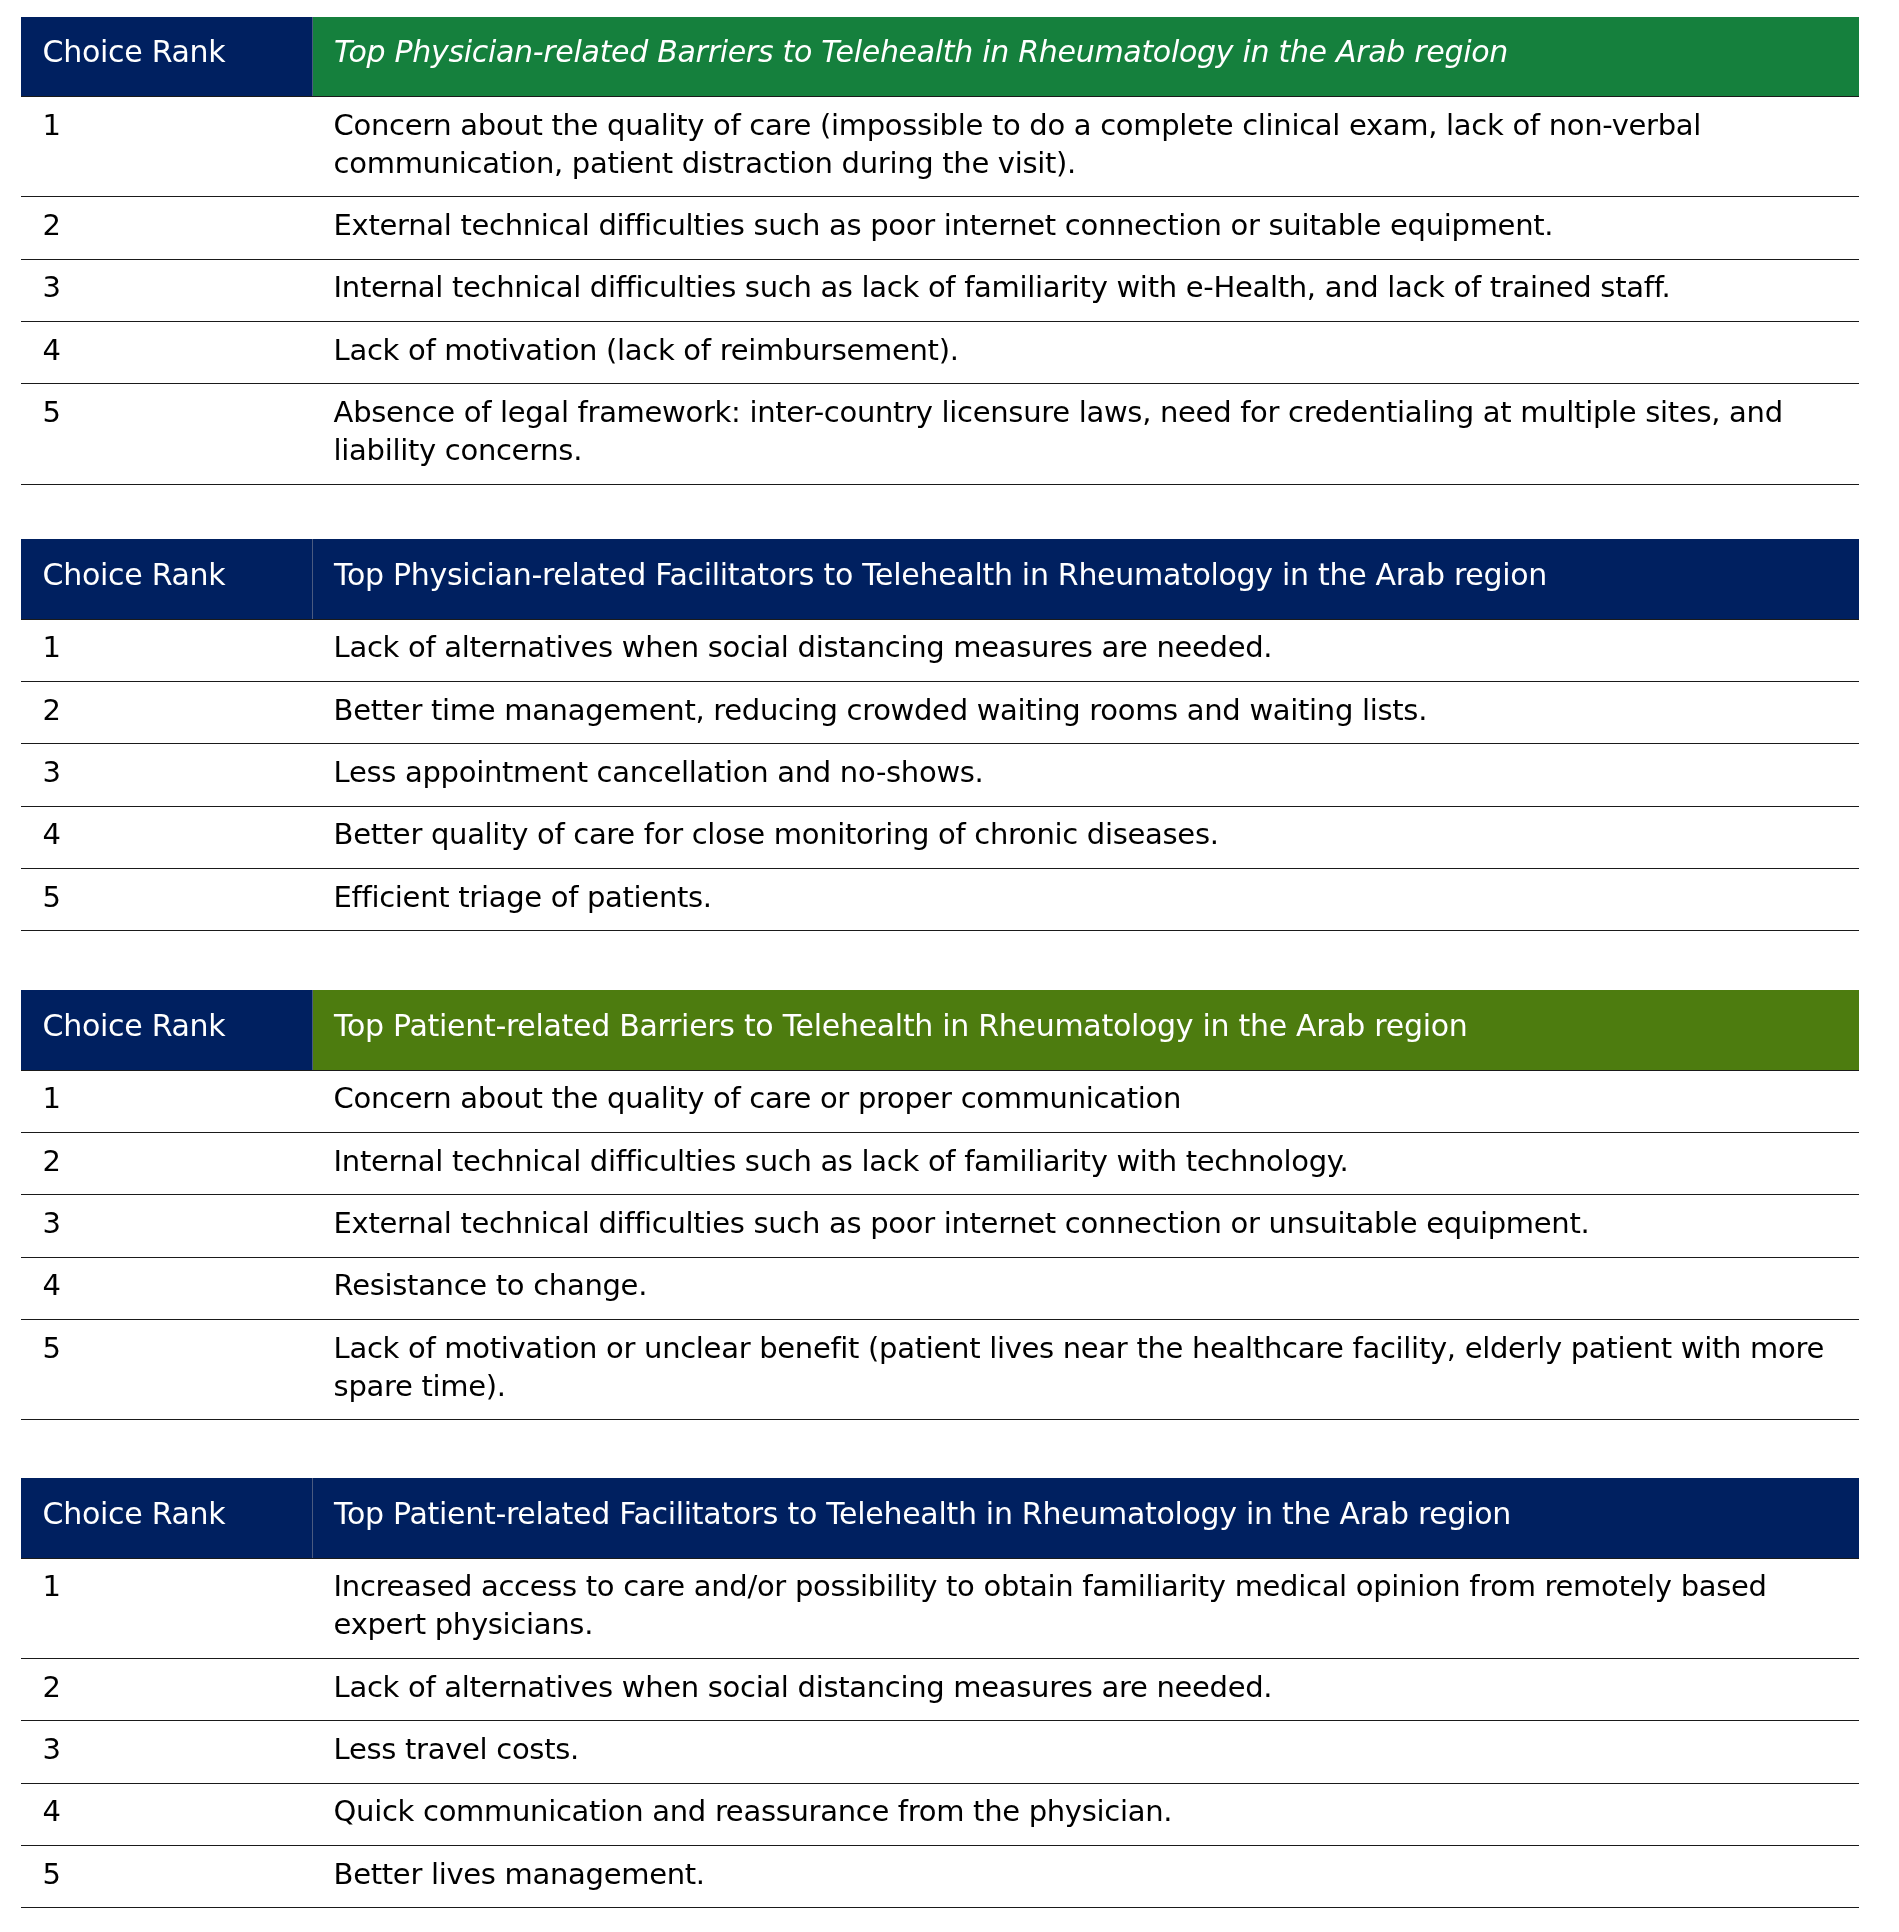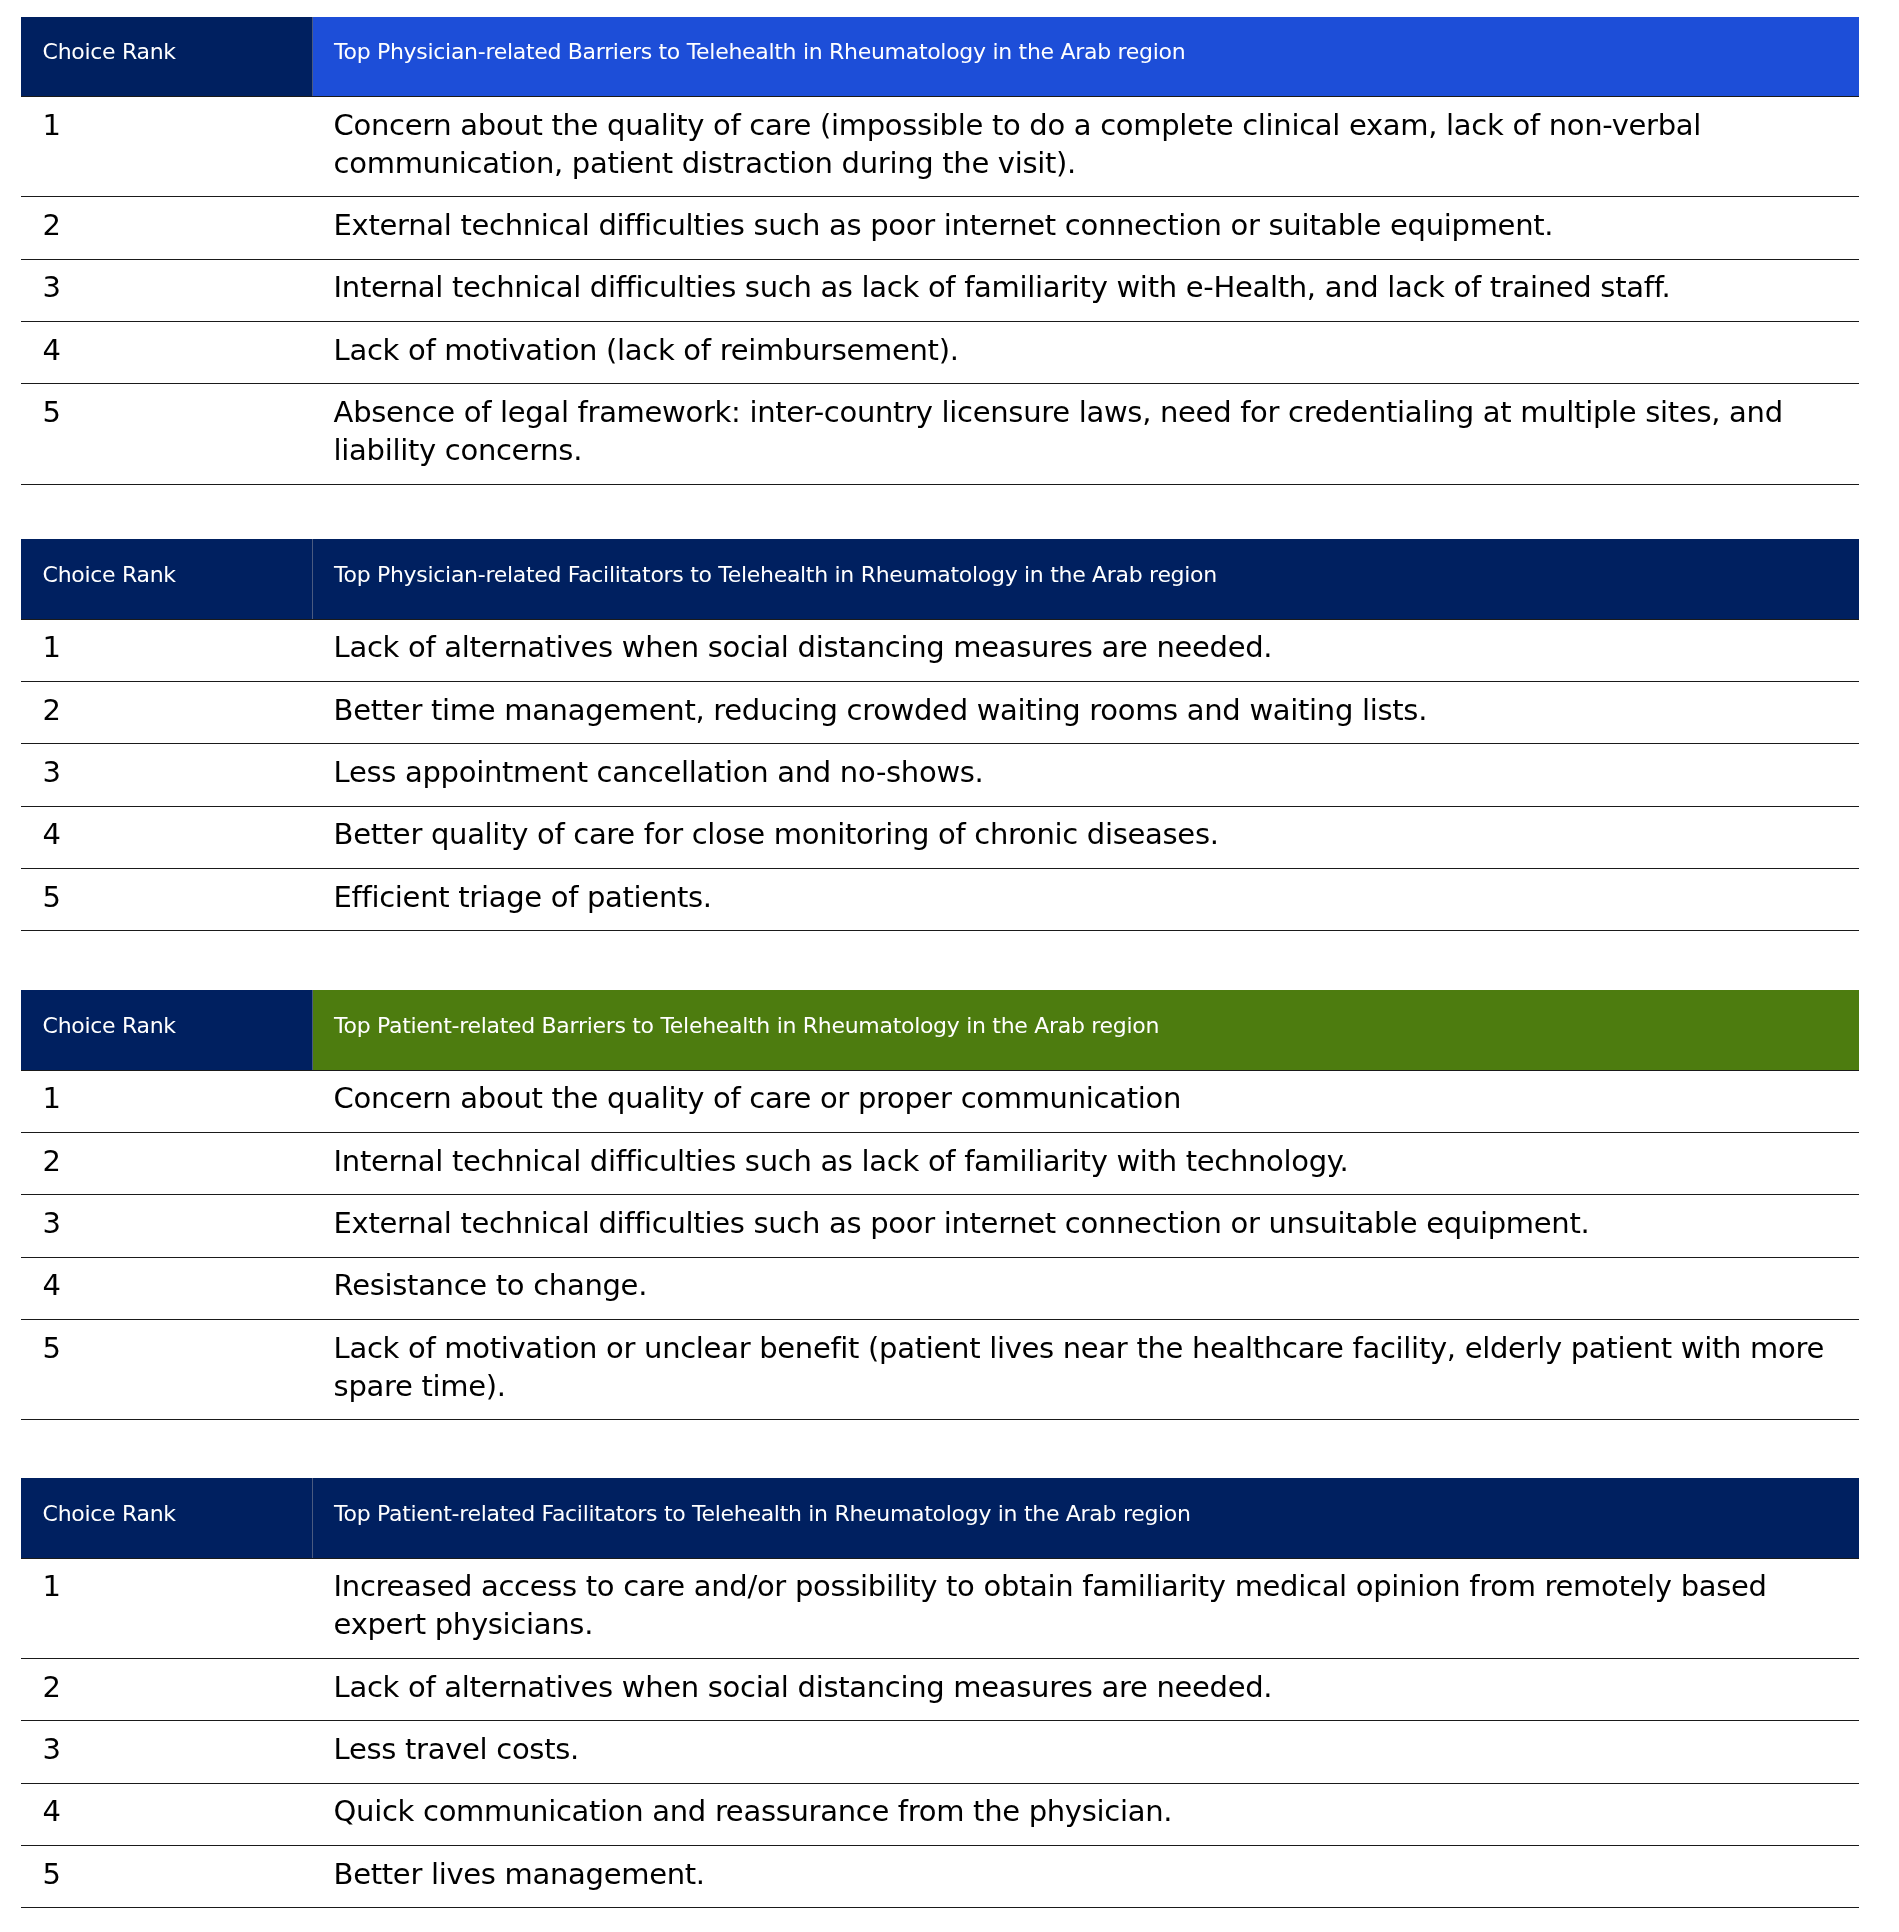--- a/index.html
+++ b/index.html
@@ -2,21 +2,21 @@
 <html><head>
 <meta charset="utf-8">
 <style>
   html, body { margin: 0; padding: 0; background: #ffffff; }
   body { width: 1900px; height: 1932px; position: relative; overflow: hidden;
          font-family: "DejaVu Sans", "Liberation Sans", sans-serif; color: #000; }
   .tbl { position: absolute; left: 21.3px; width: 1838px; border-collapse: collapse; table-layout: fixed; }
   .tbl col.c1 { width: 291px; }
   .tbl col.c2 { width: 1547px; }
   .tbl th { background: #002060; color: #ffffff; font-weight: normal; text-align: left;
-            font-size: 22px; height: 70px; padding: 0 0 9.7px 0; vertical-align: middle;
+            font-size: 30px; height: 70px; padding: 0 0 9.7px 0; vertical-align: middle;
             border-bottom: 1.9px solid #1a1a1a; letter-spacing: -0.3px; }
   .tbl th.rank { padding-left: 21.3px; border-right: 1px solid #4a5a80; }
   .tbl th.title { padding-left: 21.3px; }
   .tbl td { font-size: 29px; line-height: 38px; vertical-align: top; padding: 8.7px 0 14.6px 0;
             border-bottom: 1.9px solid #1a1a1a; letter-spacing: -0.3px; }
   .tbl td.rank { padding-left: 21.3px; }
   .tbl td.text { padding-left: 21.3px; padding-right: 19.4px; }
   #t1 { top: 16.5px; }
   #t2 { top: 539px; }
   #t3 { top: 990px; }
@@ -26,21 +26,21 @@
 <body>
 
 <table class="tbl" id="t1">
   <colgroup>
       <col class="c1">
       <col class="c2">
     </colgroup>
   <thead>
     <tr>
       <th class="rank" style="background: rgb(0, 32, 96);">Choice Rank</th>
-      <th class="title" style="background: #1d4ed8;">Top Physician-related Barriers to Telehealth in Rheumatology in the Arab region</th>
+      <th class="title" style="background: #15803d; font-style: italic;">Top Physician-related Barriers to Telehealth in Rheumatology in the Arab region</th>
     </tr>
   </thead>
   <tbody>
     <tr>
         <td class="rank">1</td>
         <td class="text">Concern about the quality of care (impossible to do a complete clinical exam, lack of non-verbal communication, patient distraction during the visit).</td>
       </tr>
     <tr>
         <td class="rank">2</td>
         <td class="text">External technical difficulties such as poor internet connection or suitable equipment.</td>

